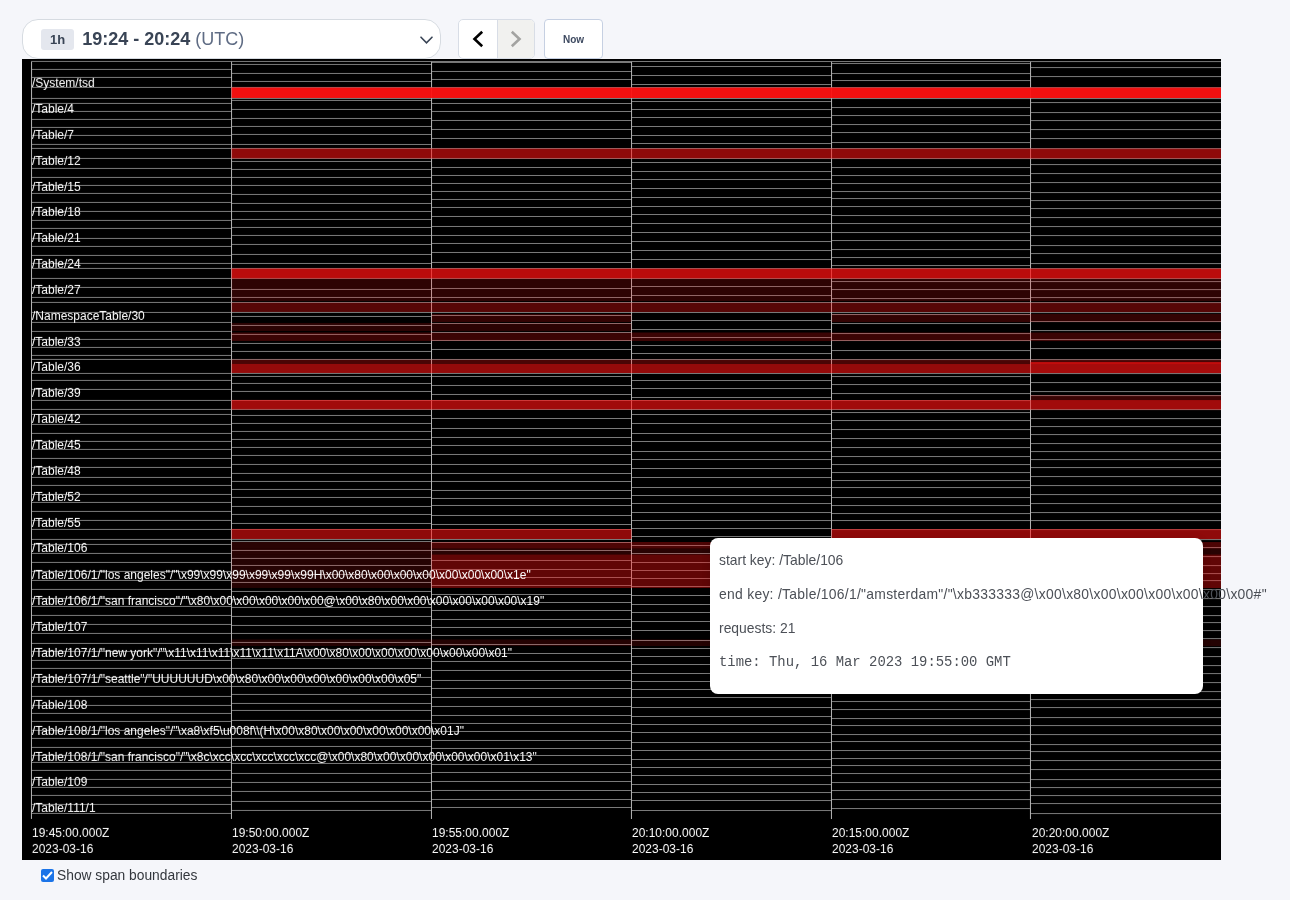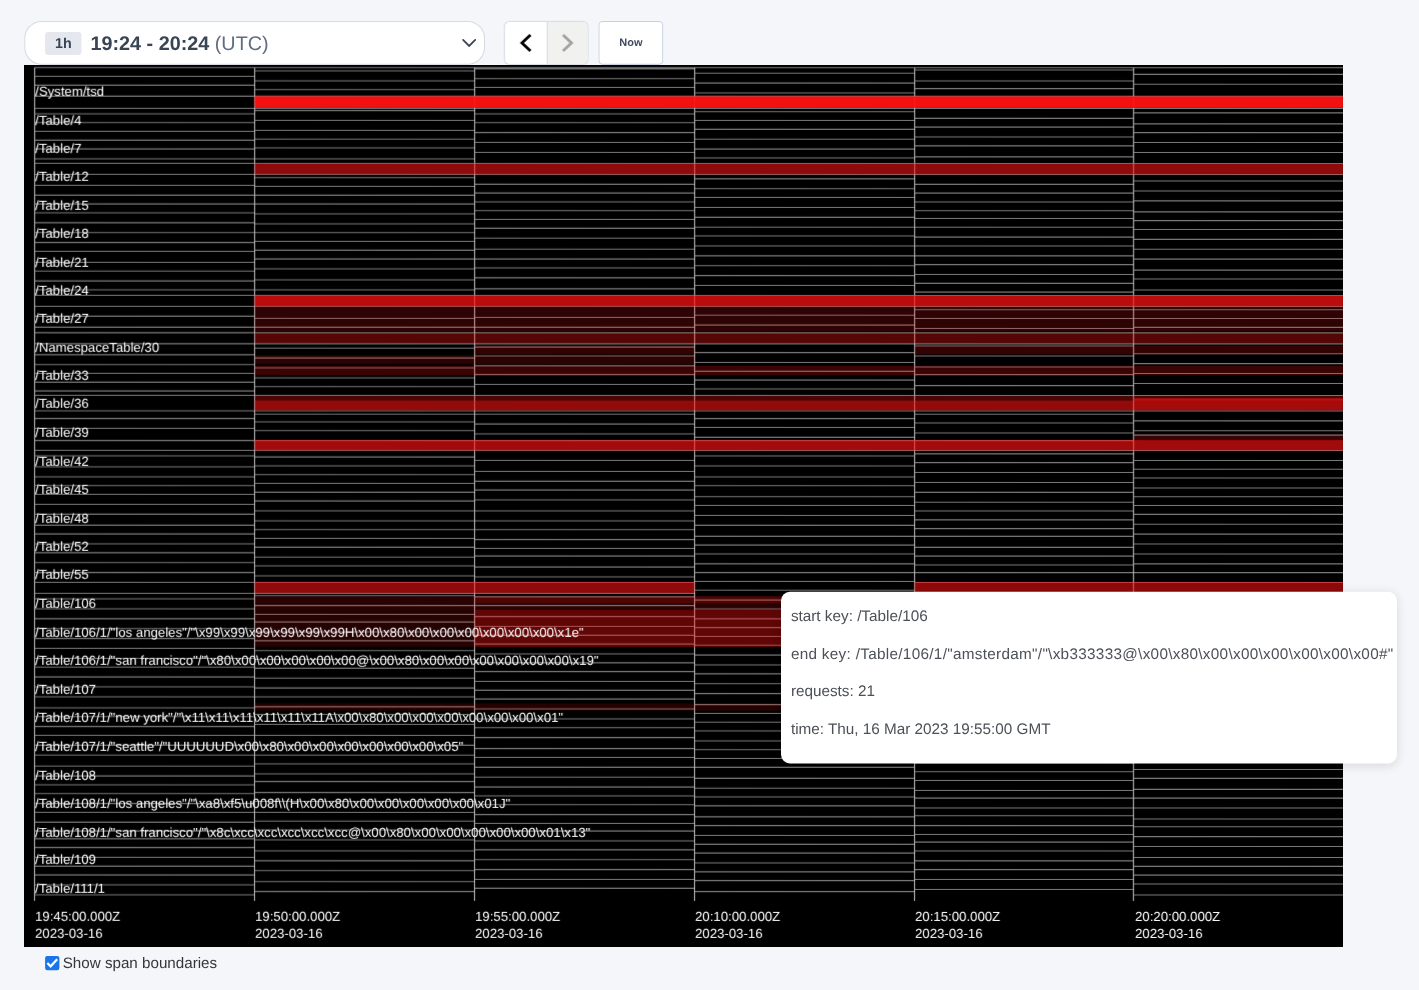--- a/index.html
+++ b/index.html
@@ -8,21 +8,21 @@
 .selbox { left:22px; top:19px; width:419px; height:40px; background:#fff; border:1px solid #d6dbe1; border-radius:16px; display:flex; align-items:center; }
 .badge { margin-left:18px; background:#e4e7ee; border-radius:3px; padding:3px 9px; font-size:13px; font-weight:bold; color:#394455; }
 .range { margin-left:8px; font-size:18px; font-weight:bold; color:#394455; }
 .range span { font-weight:normal; color:#5f6c84; }
 .chev { margin-left:auto; margin-right:7px; }
 .btngrp { left:458px; top:19px; width:77px; height:40px; border:1px solid #d8dde6; border-radius:5px; overflow:hidden; display:flex; background:#fff; }
 .btngrp .cell { width:38px; height:38px; display:flex; align-items:center; justify-content:center; }
 .btngrp .cell.r { background:#f1f1ef; border-left:1px solid #d8dde6; }
 .nowbtn { left:544px; top:19px; width:59px; height:40px; background:#fff; border:1px solid #c6d0e2; border-radius:4px; color:#3e4a61; font-size:10px; font-weight:bold; display:flex; align-items:center; justify-content:center; }
 .canvas { left:22px; top:59px; transform:rotate(0.008deg); }
-.tooltip { left:710px; top:538px; width:560px; height:156px; background:#fff; border-radius:8px; box-shadow:0 2px 10px rgba(0,0,0,0.12); padding:14px 10px; }
+.tooltip { left:710px; top:538px; width:493px; height:156px; background:#fff; border-radius:8px; box-shadow:0 2px 10px rgba(0,0,0,0.12); padding:14px 10px; }
 .tooltip div { position:absolute; left:9px; font-size:13.9px; color:#4c5057; white-space:pre; }
 .cbrow { left:21px; top:868px; display:flex; align-items:center;padding-left:20px; }
 .cb { width:13px; height:13px; background:#1b74e8; border-radius:2px; display:inline-block; position:relative; }
 .cb svg { position:absolute; left:1px; top:2px; }
 .cbl { margin-left:3px; font-size:13.8px; color:#33373d; }
 </style>
 </head>
 <body>
 <div class="abs selbox">
   <span class="badge">1h</span>
@@ -116,21 +116,21 @@
 <text x="810" y="794">2023-03-16</text>
 <text x="1010" y="778">20:20:00.000Z</text>
 <text x="1010" y="794">2023-03-16</text>
 </g>
 </svg>
 </div>
 <div class="abs tooltip">
   <div style="top:14px;">start key: /Table/106</div>
   <div style="top:48px; letter-spacing:0.28px;text-align:center;">end key: /Table/106/1/"amsterdam"/"\xb333333@\x00\x80\x00\x00\x00\x00\x00\x00#"</div>
   <div style="top:82px;">requests: 21</div>
-  <div style="top:116px;">time: Thu, 16 Mar 2023 19:55:00 GMT</div>
+  <div style="top:116px;font-family:Liberation Mono, monospace;">time: Thu, 16 Mar 2023 19:55:00 GMT</div>
 </div>
 <div class="abs cbrow">
   <span class="cb">
       <svg width="11" height="9" viewBox="0 0 11 9">
         <path d="M1 4.5 L4 7.5 L10 1" stroke="#fff" stroke-width="2" fill="none"></path>
       </svg>
     </span>
   <span class="cbl">Show span boundaries</span>
 </div>
 

